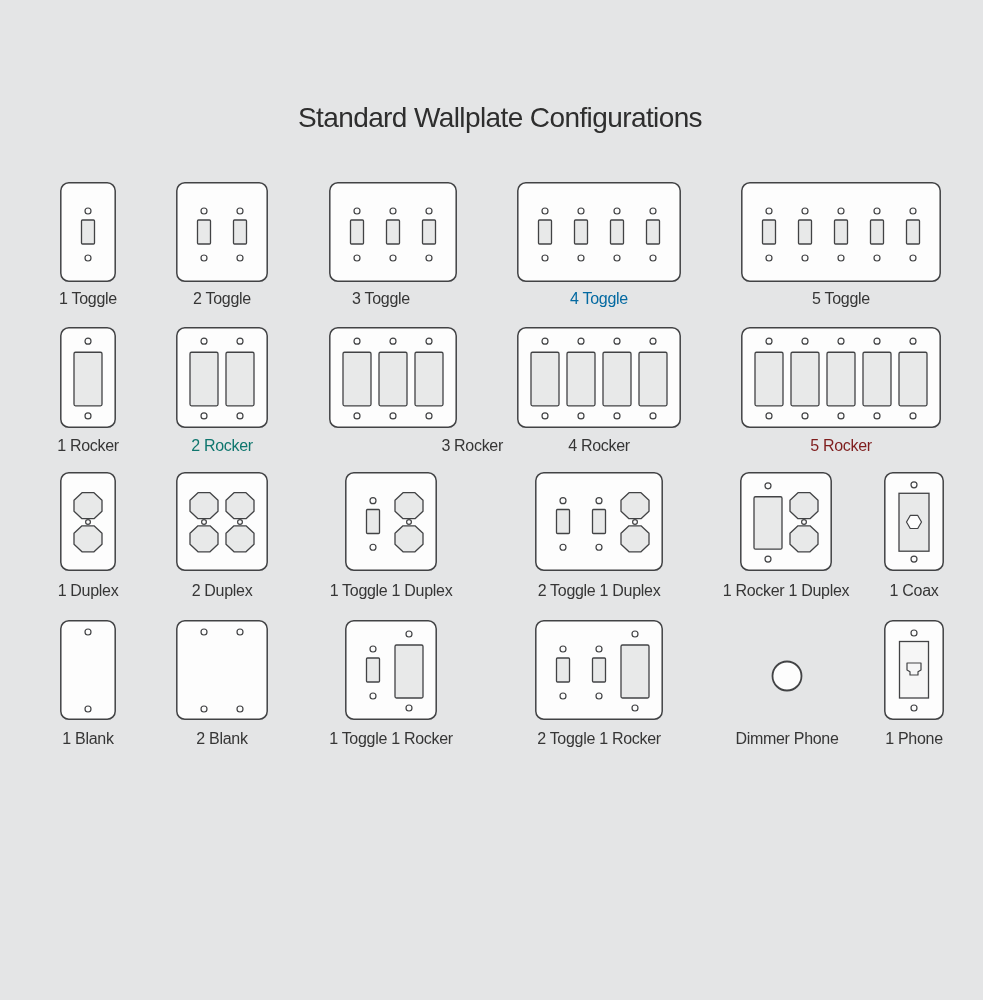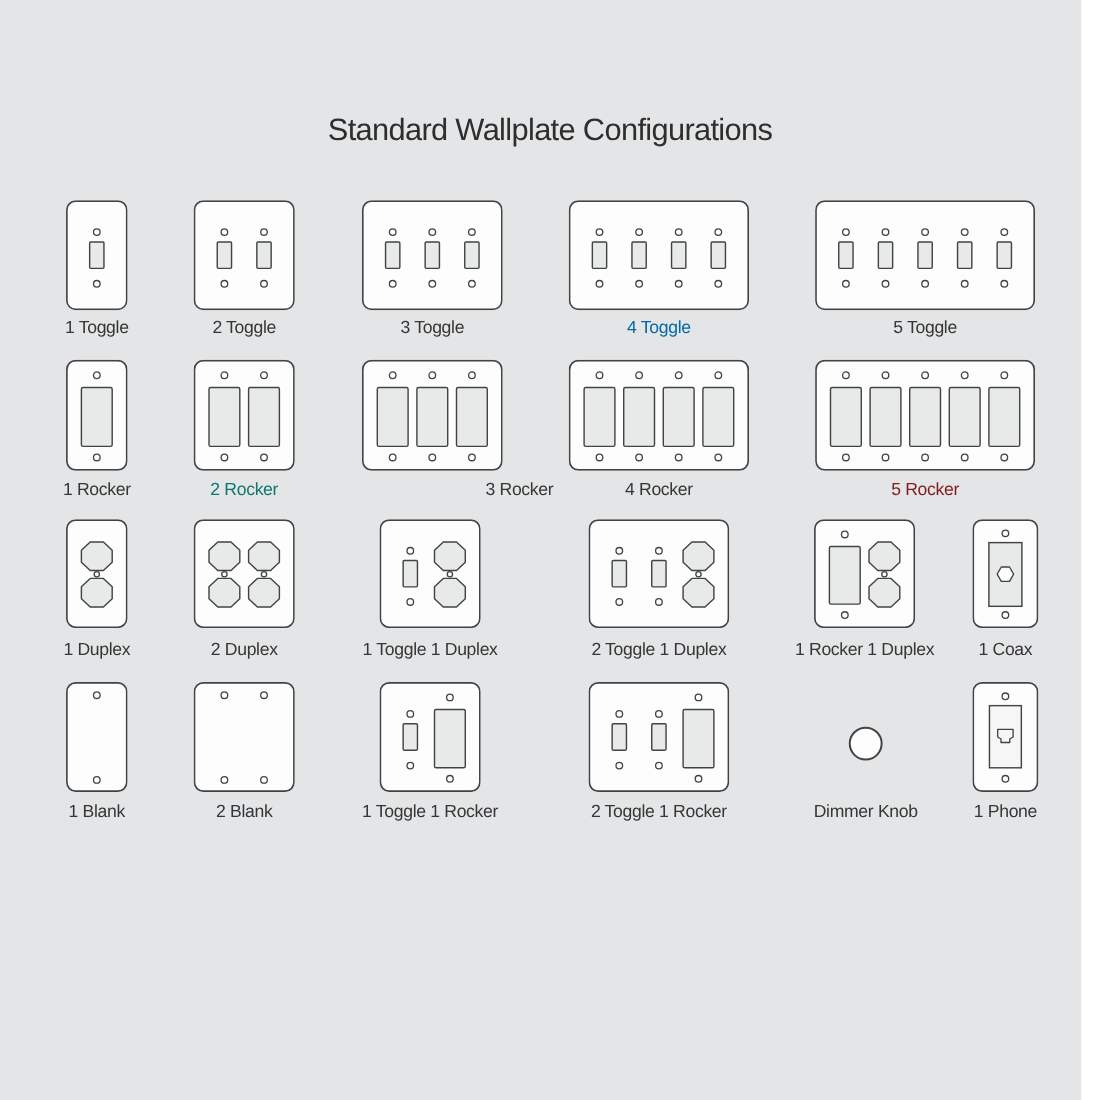--- a/index.html
+++ b/index.html
@@ -48,21 +48,21 @@
         <circle cx="28" cy="28.999999999999996" r="3" fill="#fdfdfd" stroke="#424345" stroke-width="1.2"></circle>
         <rect x="21.5" y="38" width="13" height="24" rx="1" fill="#e8e9e9" stroke="#424345" stroke-width="1.3"></rect>
         <circle cx="28" cy="76" r="3" fill="#fdfdfd" stroke="#424345" stroke-width="1.2"></circle>
         <circle cx="64" cy="28.999999999999996" r="3" fill="#fdfdfd" stroke="#424345" stroke-width="1.2"></circle>
         <rect x="57.5" y="38" width="13" height="24" rx="1" fill="#e8e9e9" stroke="#424345" stroke-width="1.3"></rect>
         <circle cx="64" cy="76" r="3" fill="#fdfdfd" stroke="#424345" stroke-width="1.2"></circle>
         <circle cx="100" cy="28.999999999999996" r="3" fill="#fdfdfd" stroke="#424345" stroke-width="1.2"></circle>
         <rect x="93.5" y="38" width="13" height="24" rx="1" fill="#e8e9e9" stroke="#424345" stroke-width="1.3"></rect>
         <circle cx="100" cy="76" r="3" fill="#fdfdfd" stroke="#424345" stroke-width="1.2"></circle>
       </svg>
-      <div class="plate-label" style="left: 283px; top: 290px; color: rgb(54, 54, 54);">3 Toggle</div>
+      <div class="plate-label" style="left: 271px; top: 290px; color: rgb(54, 54, 54);">3 Toggle</div>
       <svg width="164" height="100" style="position: absolute; left: 517px; top: 182px;">
         <rect x="0.8" y="0.8" width="162.4" height="98.4" rx="8" fill="#fdfdfd" stroke="#424345" stroke-width="1.5"></rect>
         <circle cx="28" cy="28.999999999999996" r="3" fill="#fdfdfd" stroke="#424345" stroke-width="1.2"></circle>
         <rect x="21.5" y="38" width="13" height="24" rx="1" fill="#e8e9e9" stroke="#424345" stroke-width="1.3"></rect>
         <circle cx="28" cy="76" r="3" fill="#fdfdfd" stroke="#424345" stroke-width="1.2"></circle>
         <circle cx="64" cy="28.999999999999996" r="3" fill="#fdfdfd" stroke="#424345" stroke-width="1.2"></circle>
         <rect x="57.5" y="38" width="13" height="24" rx="1" fill="#e8e9e9" stroke="#424345" stroke-width="1.3"></rect>
         <circle cx="64" cy="76" r="3" fill="#fdfdfd" stroke="#424345" stroke-width="1.2"></circle>
         <circle cx="100" cy="28.999999999999996" r="3" fill="#fdfdfd" stroke="#424345" stroke-width="1.2"></circle>
         <rect x="93.5" y="38" width="13" height="24" rx="1" fill="#e8e9e9" stroke="#424345" stroke-width="1.3"></rect>
@@ -247,21 +247,21 @@
         <rect x="57.5" y="38" width="13" height="24" rx="1" fill="#e8e9e9" stroke="#424345" stroke-width="1.3"></rect>
         <circle cx="64" cy="76" r="3" fill="#fdfdfd" stroke="#424345" stroke-width="1.2"></circle>
         <circle cx="100" cy="14.000000000000002" r="3" fill="#fdfdfd" stroke="#424345" stroke-width="1.2"></circle>
         <rect x="86" y="25" width="28" height="53" rx="1.5" fill="#e8e9e9" stroke="#424345" stroke-width="1.3"></rect>
         <circle cx="100" cy="88" r="3" fill="#fdfdfd" stroke="#424345" stroke-width="1.2"></circle>
       </svg>
       <div class="plate-label" style="left: 489px; top: 730px; color: rgb(54, 54, 54);">2 Toggle 1 Rocker</div>
       <svg width="36" height="36" style="position: absolute; left: 769px; top: 658px;">
         <circle cx="18" cy="18" r="14.5" fill="#fdfdfd" stroke="#424345" stroke-width="1.8"></circle>
       </svg>
-      <div class="plate-label" style="left: 677px; top: 730px; color: rgb(54, 54, 54);">Dimmer Knob</div>
+      <div class="plate-label" style="left: 677px; top: 730px; color: rgb(54, 54, 54);">Dimmer Phone</div>
       <svg width="60" height="100" style="position: absolute; left: 884px; top: 620px;">
         <rect x="0.8" y="0.8" width="58.4" height="98.4" rx="8" fill="#fdfdfd" stroke="#424345" stroke-width="1.5"></rect>
         <circle cx="30" cy="13" r="3" fill="#fdfdfd" stroke="#424345" stroke-width="1.2"></circle>
         <rect x="15.5" y="21.5" width="29" height="56.49999999999999" fill="#f6f6f6" stroke="#424345" stroke-width="1.3"></rect>
         <path d="M 23 43 L 37 43 L 37 50 L 34 51.8 L 34 55 L 26 55 L 26 51.8 L 23 50 Z" fill="#f6f6f6" stroke="#424345" stroke-width="1.2" stroke-linejoin="round"></path>
         <circle cx="30" cy="88" r="3" fill="#fdfdfd" stroke="#424345" stroke-width="1.2"></circle>
       </svg>
       <div class="plate-label" style="left: 804px; top: 730px; color: rgb(54, 54, 54);">1 Phone</div>
     </div>
 </div>

